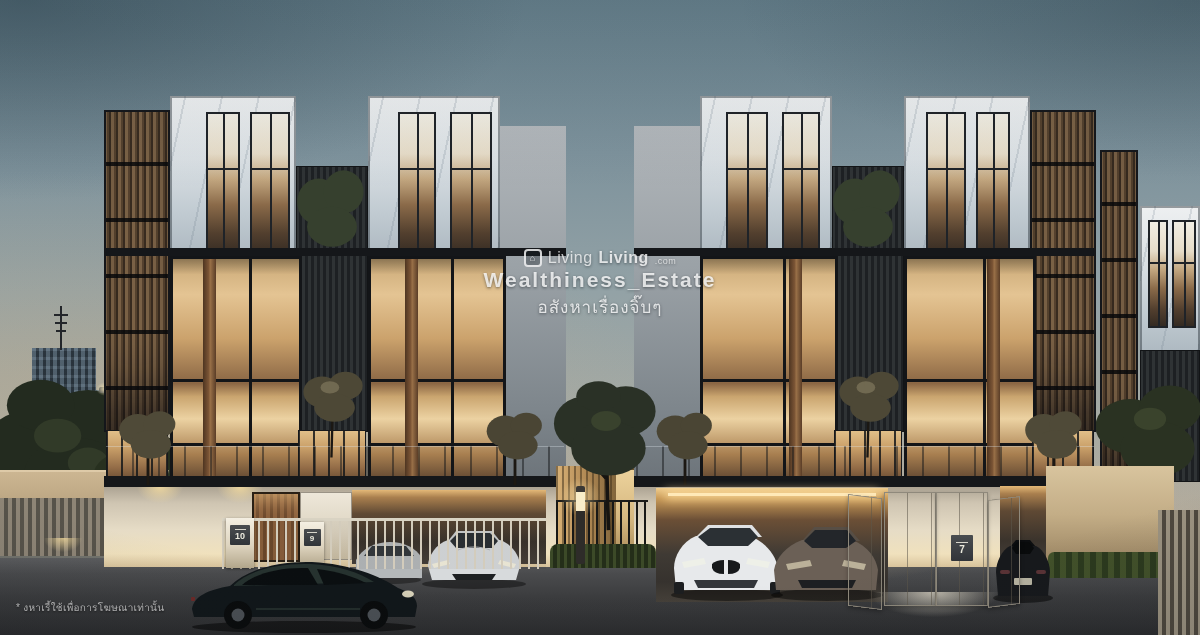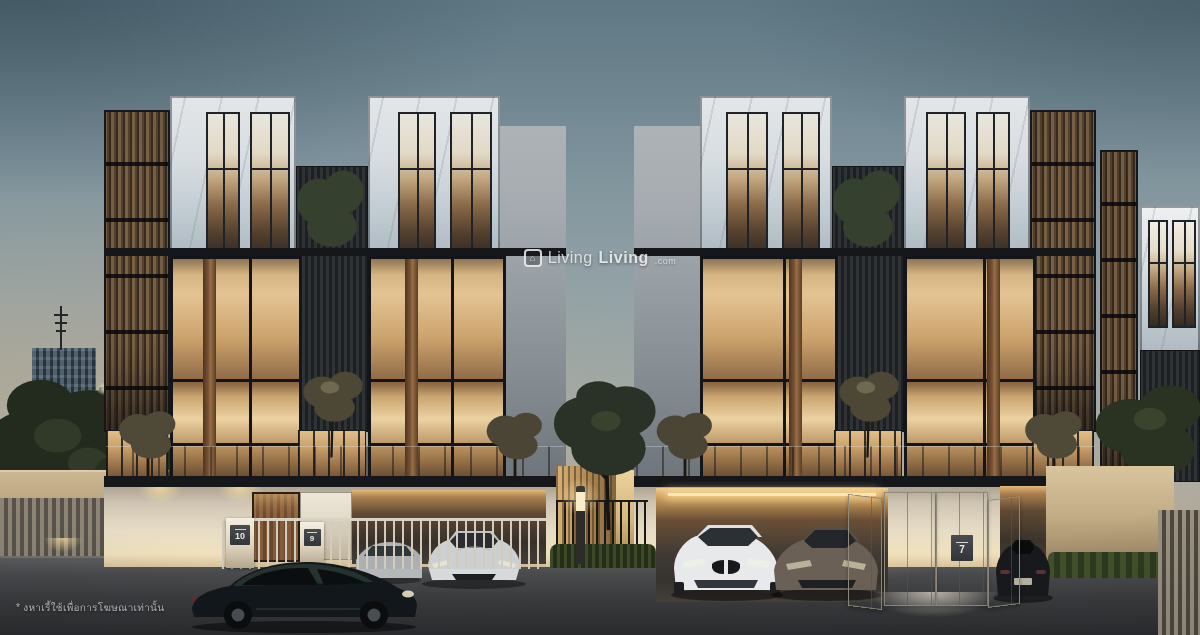--- a/index.html
+++ b/index.html
@@ -427,17 +427,19 @@
 
   <div class="a vig" style="z-index:10"></div>
 
   <div class="a wm">
     <div class="wm1">
       <span class="wmlogo"></span>
       <span class="lt">Living</span>
       <b>Living</b>
       <small>.com</small>
     </div>
+    <div class="wm2">Wealthiness_Estate</div>
+    <div class="wm3">อสังหาเรื่องจิ๊บๆ</div>
   </div>
 
   <div class="a disc">* งหาเรี้ใช้เพื่อการโฆษณาเท่านั้น</div>
 
 </div>
 
 </body></html>

